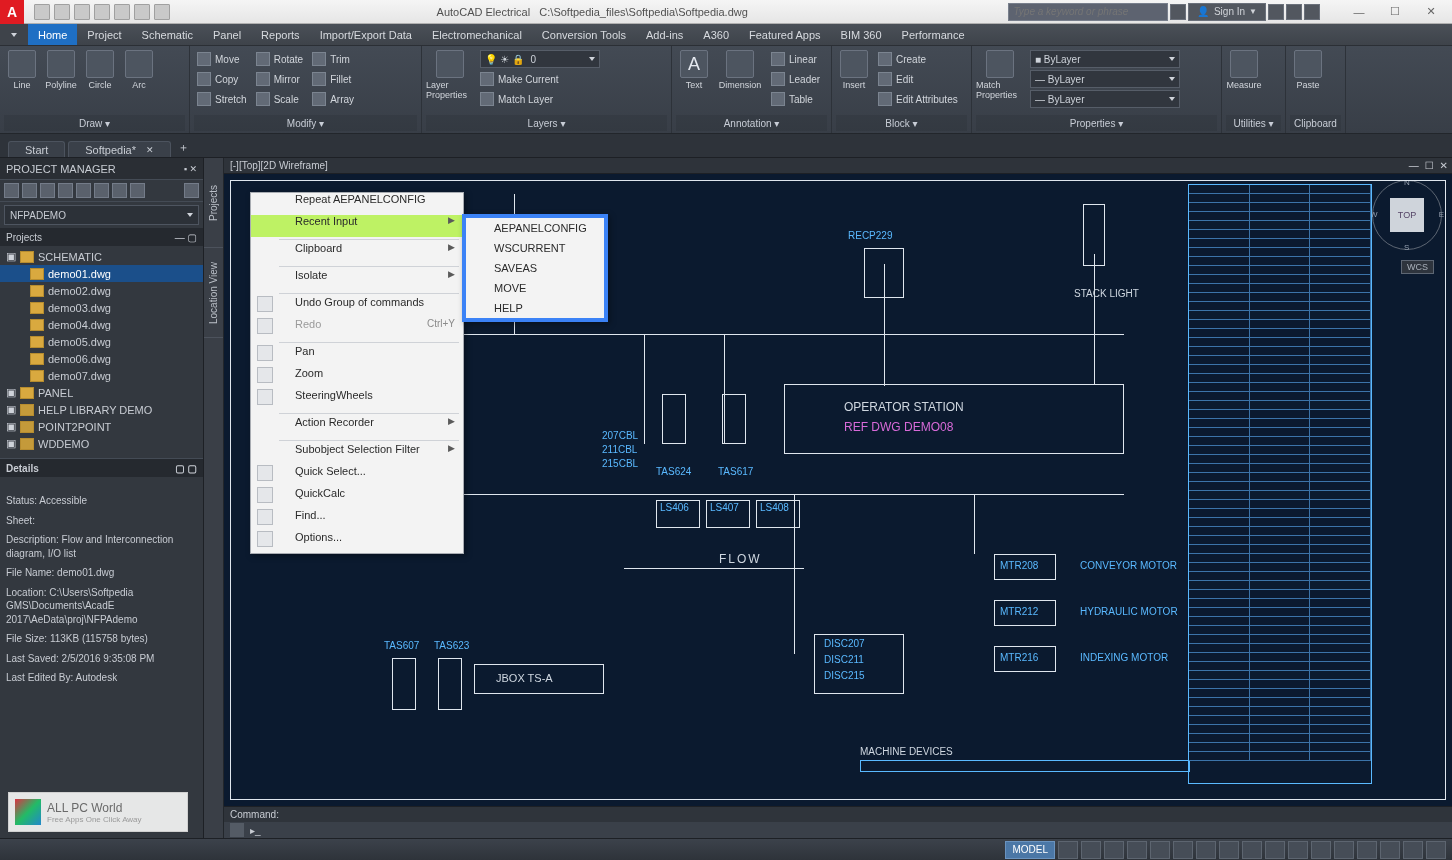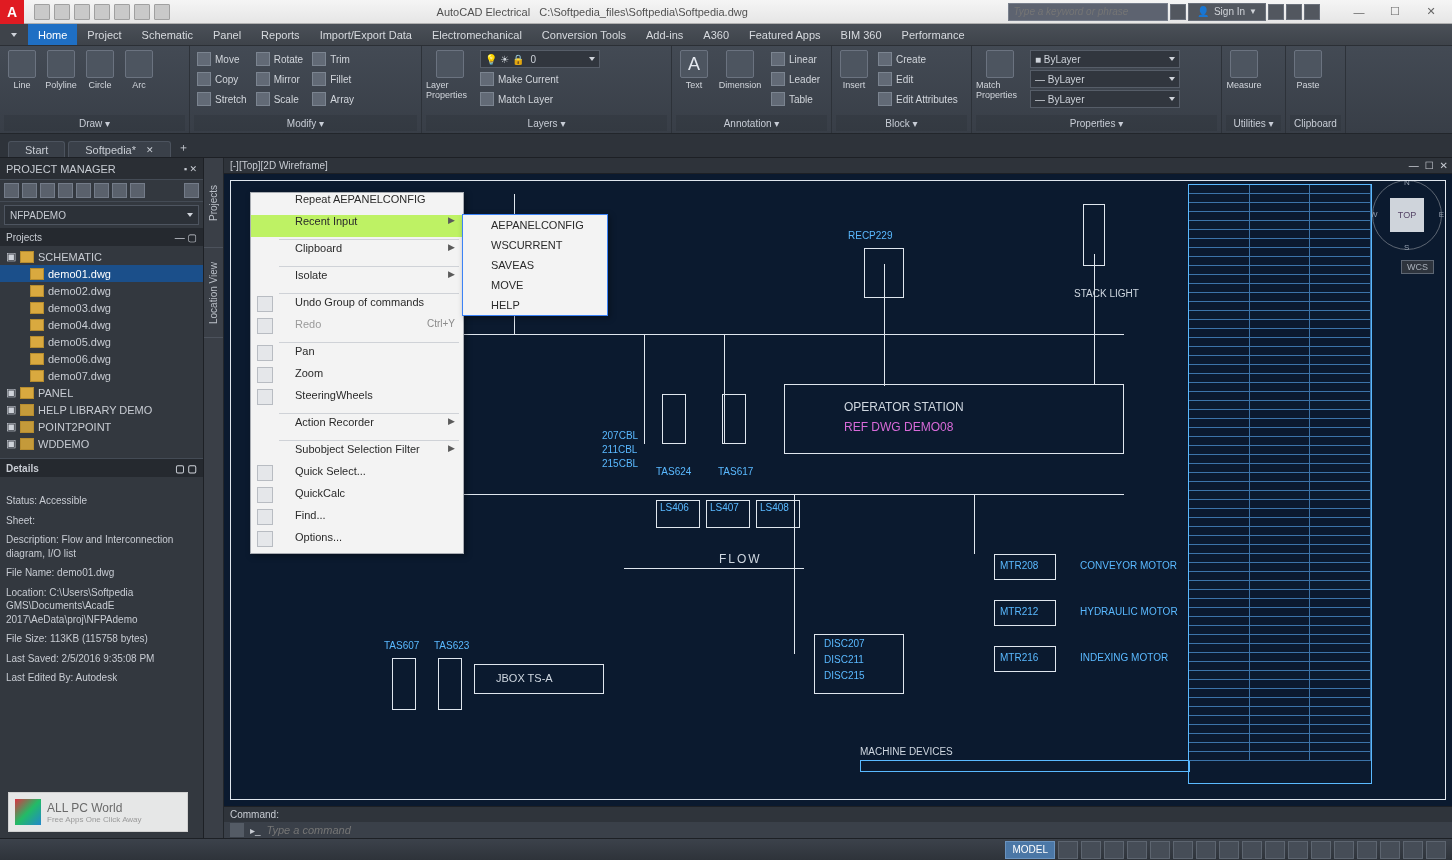--- a/index.html
+++ b/index.html
@@ -96,21 +96,21 @@
 
 
 .ctx{ position:absolute; top:18px; left:26px; width:214px; background:#f3f3f3; border:1px solid #a8acb2; box-shadow:2px 2px 6px rgba(0,0,0,.35); color:#2a2a2a; z-index:50;}
 .ctx .item{ height:22px; display:flex; padding-left:44px; font-size:11px; position:relative;}
 .ctx .item .mic{position:absolute; left:6px; width:16px;height:16px;border:1px solid #b8bcc2;background:#e5e7ea;}
 .ctx .item .arrow{margin-left:auto; margin-right:8px;color:#5a5a5a;font-size:9px;}
 .ctx .item.sel{ background:#bef264;}
 .ctx .sep{ height:1px; background:#cfd2d7; margin:2px 4px 2px 28px;}
 .ctx .hint{margin-left:auto;margin-right:8px;color:#8a8a8a;font-size:10px;}
 .ctx .dis{ color:#9a9a9a;}
-.sub{ position:absolute; top:40px; left:238px; width:146px; background:#f3f3f3; border:1px solid #3b82f6; box-shadow:2px 2px 6px rgba(0,0,0,.35); color:#2a2a2a; z-index:50;}
+.sub{ position:absolute; top:40px; left:238px; width:146px; background:#f3f3f3; border:4px solid #3b82f6; box-shadow:2px 2px 6px rgba(0,0,0,.35); color:#2a2a2a; z-index:50;}
 .sub .item{height:20px;display:flex;align-items:center;padding-left:28px;font-size:11px;}
 
 
 .cmd{ height:32px; background:#2f343b; border-top:1px solid #1d2025; display:flex; flex-direction:column; font-size:10px; color:#c8ccd3;}
 .cmd .l1{flex:1;padding:2px 6px;}
 .cmd .l2{height:18px;display:flex;align-items:center;gap:6px;padding:0 6px;background:#3a4049;}
 .cmd .l2 input{flex:1;background:transparent;border:none;color:#a3a9b2;font-style:italic;font-size:11px;outline:none;}
 .cmd .chev{width:14px;height:14px;background:#545b65;}
 
 
@@ -968,21 +968,20 @@
           <div class="item">MOVE</div>
           <div class="item">HELP</div>
         </div>
     </div>
 
     <div class="cmd">
       <div class="l1">Command:</div>
       <div class="l2">
         <div class="chev"></div>
         <span>▸_</span>
-        <input placeholder="Type a command" style="">
       </div>
     </div>
   </div>
 </div>
 
 <div class="watermark">
   <div class="cube"></div>
   <div>
       <span class="t1">ALL PC World</span>
       <span class="t2">Free Apps One Click Away</span>

